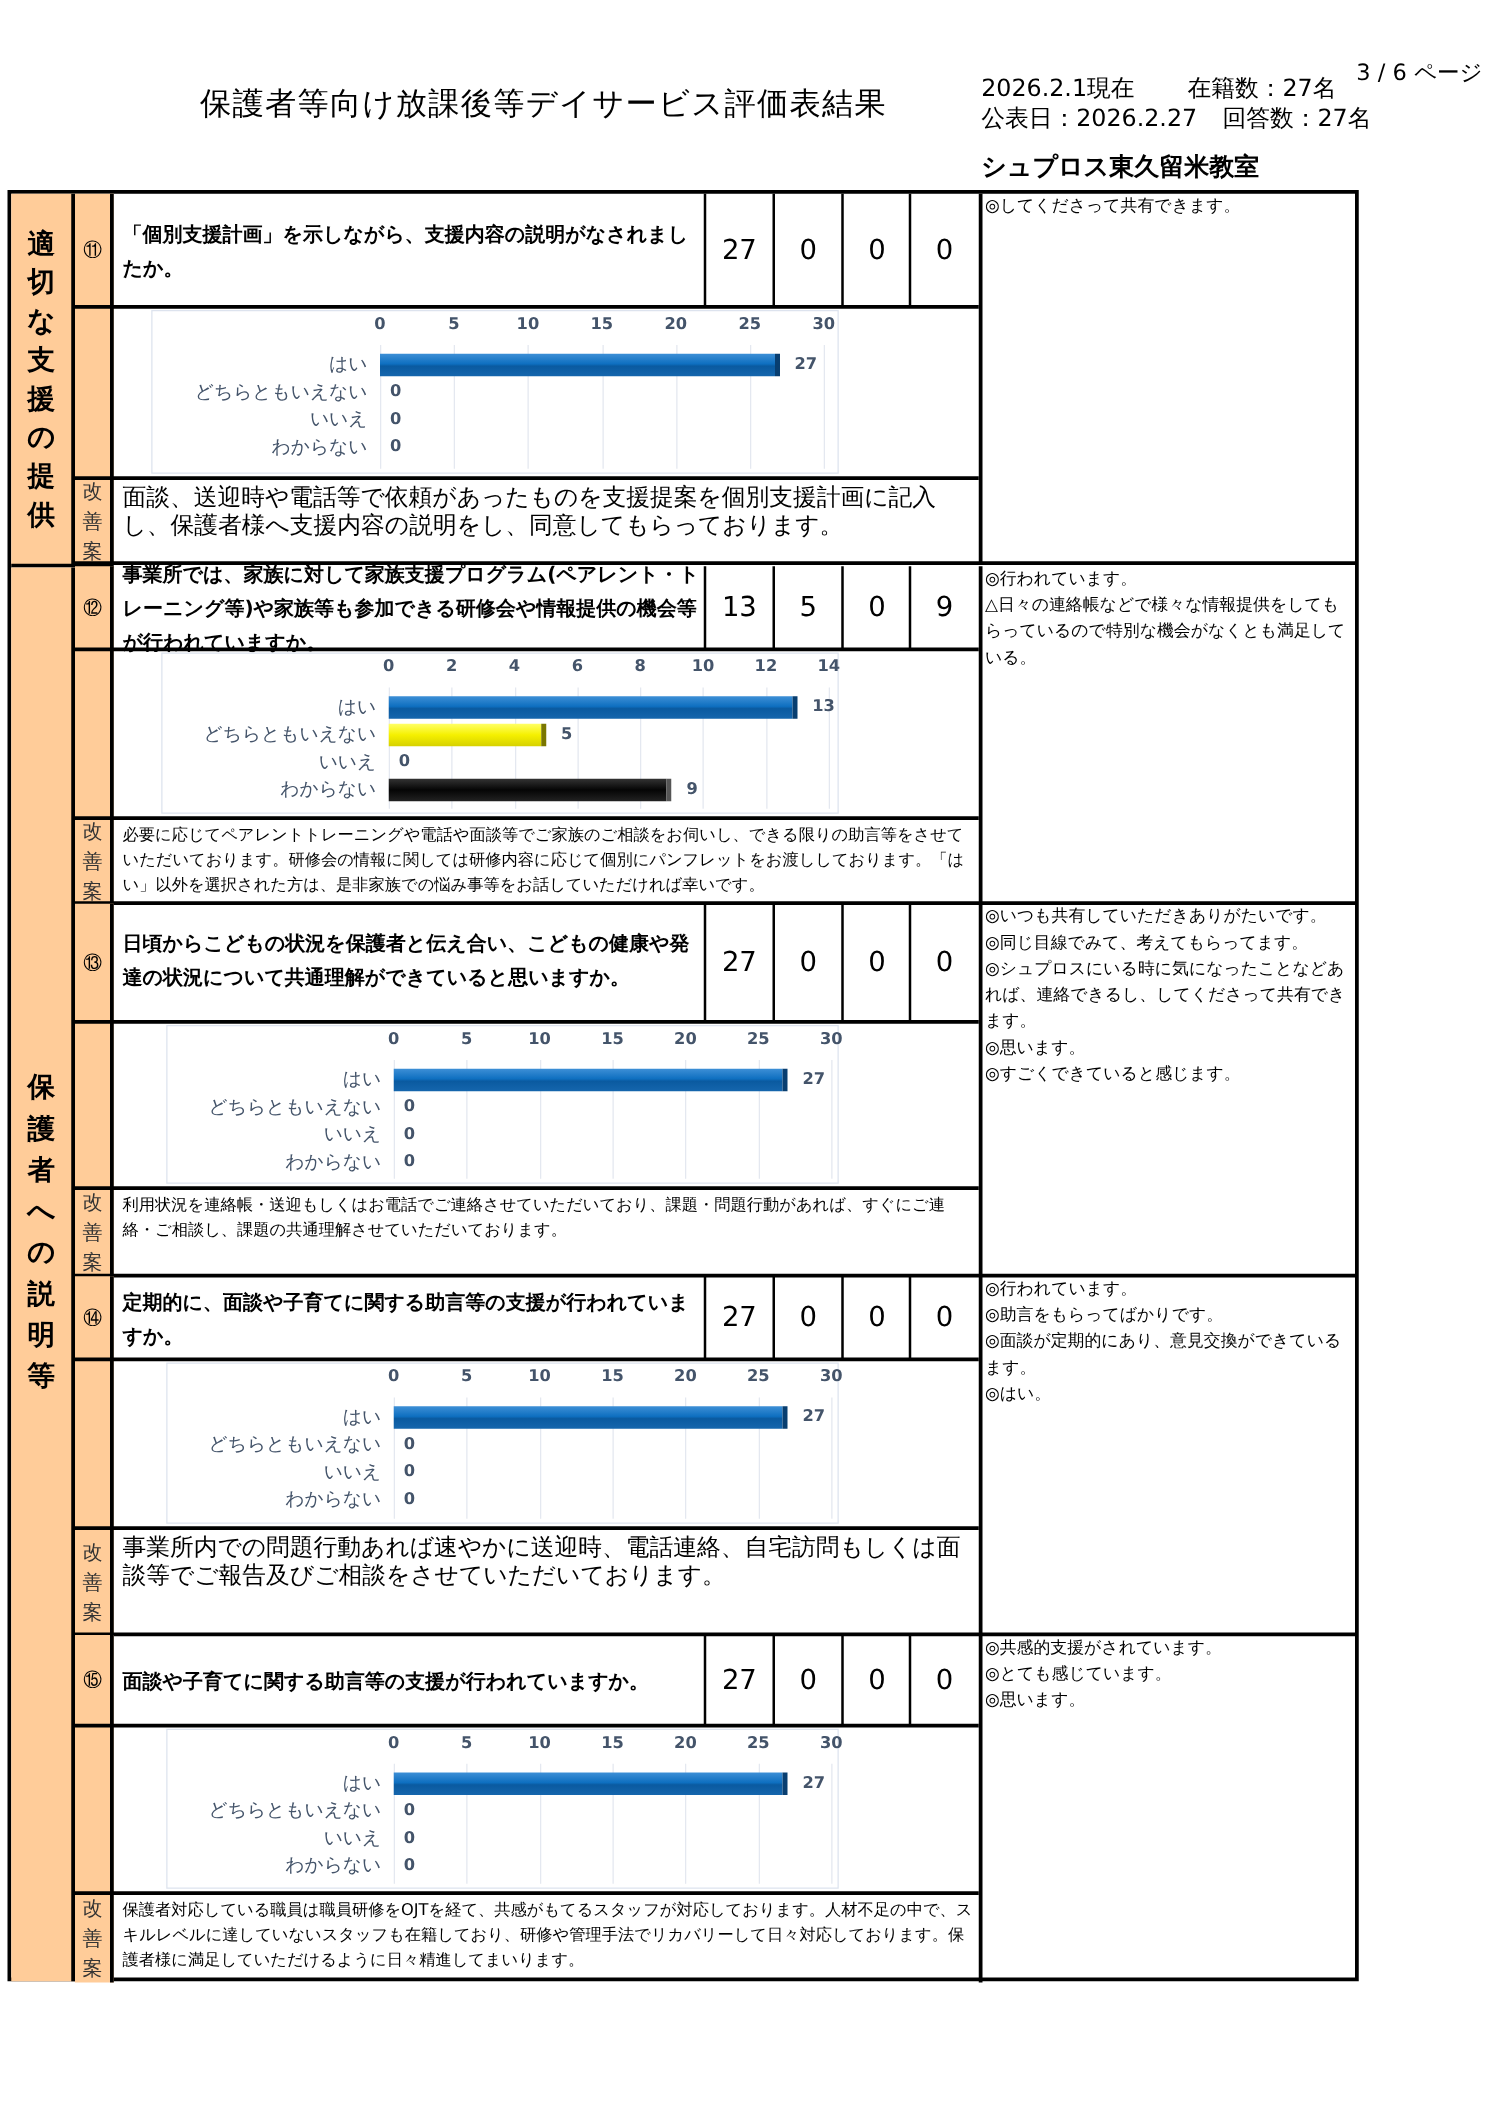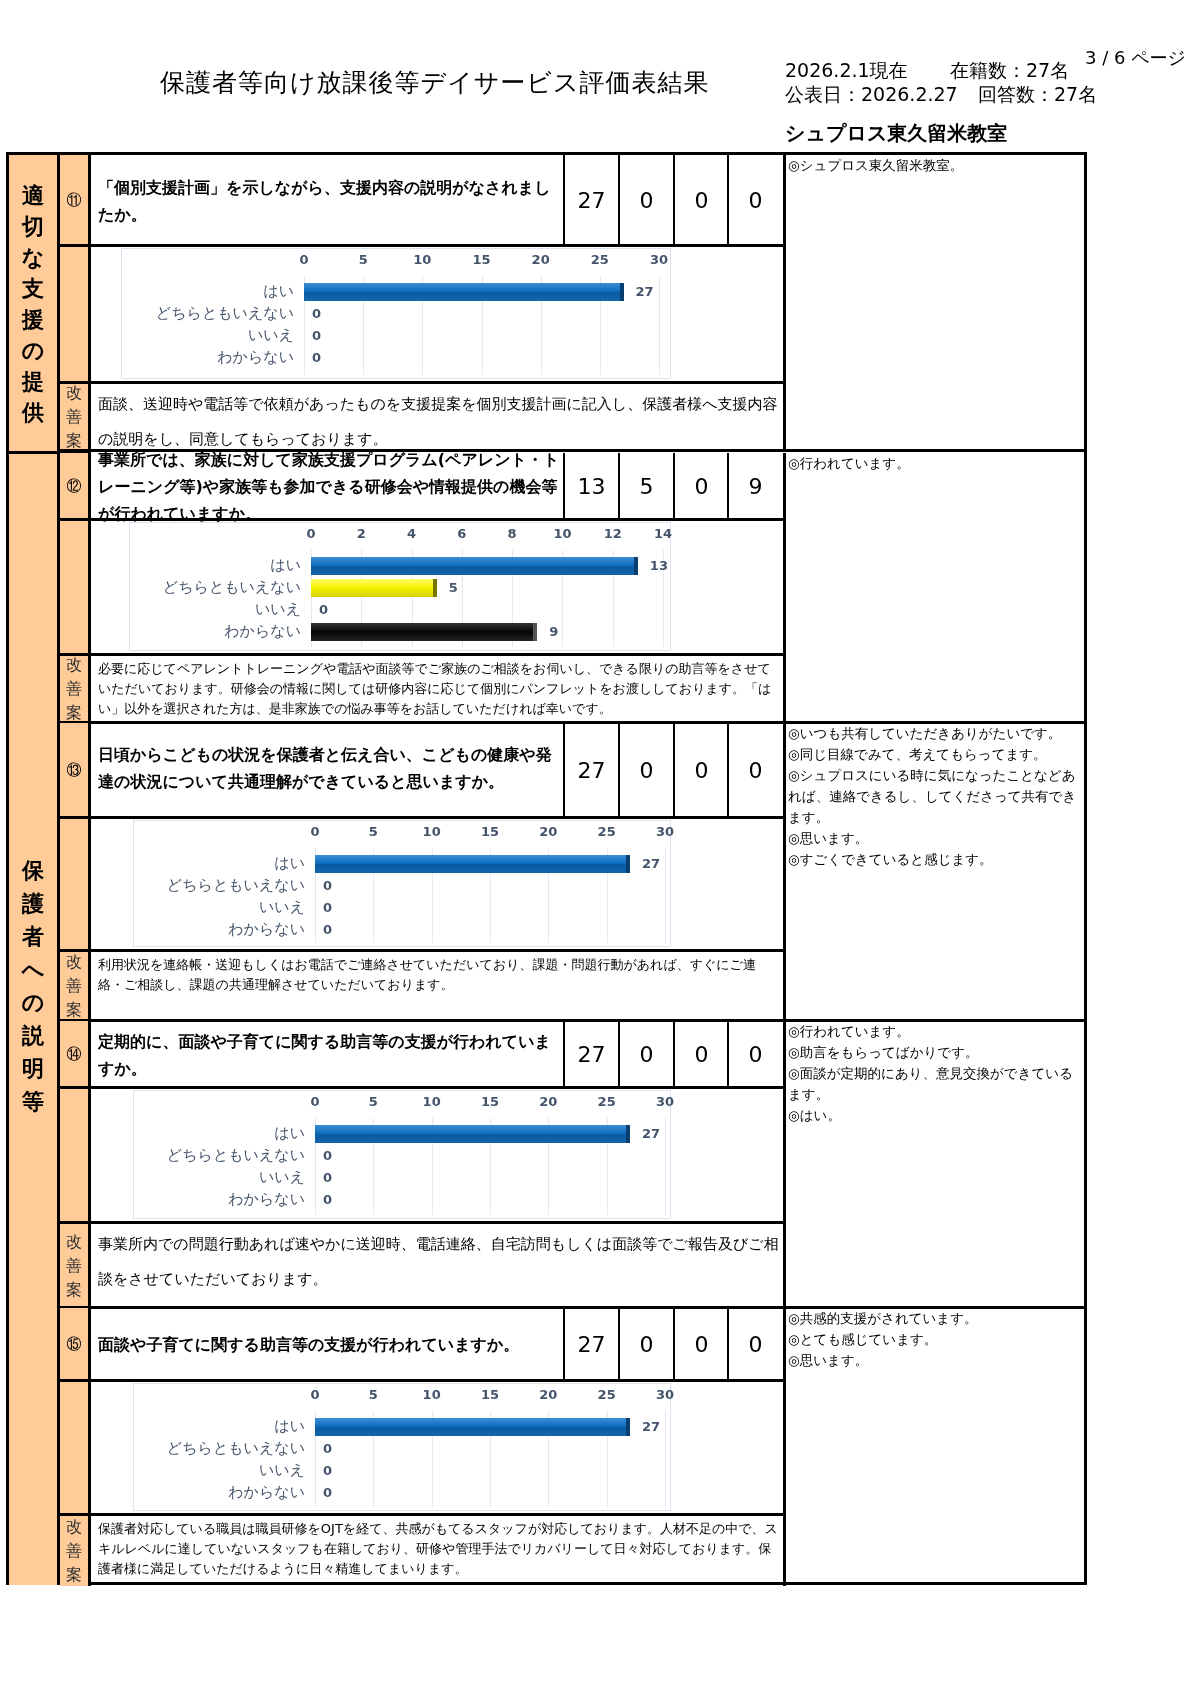--- a/index.html
+++ b/index.html
@@ -26,21 +26,21 @@
              font-size:16px; line-height:24px; color:#333; }
   .hline { position:absolute; left:51px; height:3px; background:#000; }
   .hline-full { position:absolute; left:0; height:3px; background:#000; }
   .q { position:absolute; left:85px; width:470px; box-sizing:border-box; padding:2px 4px;
        font-weight:bold; font-size:16px; line-height:27px; display:flex; align-items:center; }
   .cnt { position:absolute; width:55px; border-left:2px solid #000; box-sizing:border-box;
          display:flex; align-items:center; justify-content:center; font-size:22px; }
   .cmt { position:absolute; left:774px; width:301px; border-left:3px solid #000;
          box-sizing:border-box; padding:0 2px; font-size:13.5px; line-height:21px; }
   .kz { position:absolute; left:85px; width:689px; box-sizing:border-box; padding:4px 4px;
-        font-size:15px; line-height:35px; }
+        font-size:19px; line-height:22px; }
   .kz.small { font-size:13px; line-height:20px; }
   .chartbox { position:absolute; border:1px solid #dde3ee; box-sizing:border-box; background:#fff; }
   .axis-tick { position:absolute; font-size:13px; font-weight:bold; color:#44546a; transform:translateX(-50%); }
   .gridline { position:absolute; width:1px; background:#e4e8f0; }
   .cat-label { position:absolute; text-align:right; font-size:15px; color:#44546a; white-space:nowrap; }
   .bar { position:absolute; height:18px; box-sizing:border-box; }
   .bar.blue { background:linear-gradient(#3d8fd6, #0e6fc0 45%, #0a5aa0 55%, #1566ad);
               border-right:4px solid #083e70; }
   .bar.yellow { background:linear-gradient(#ffff66, #f5f000 50%, #d6d100);
                 border-right:4px solid #7a7600; }
@@ -92,21 +92,21 @@
       </div>
       <div class="q" style="top:0px;height:91px;">「個別支援計画」を示しながら、支援内容の説明がなされましたか。</div>
       <div class="cnt" style="top:0px;height:91px;left:554px;">27</div>
       <div class="cnt" style="top:0px;height:91px;left:609px;">0</div>
       <div class="cnt" style="top:0px;height:91px;left:664px;">0</div>
       <div class="cnt" style="top:0px;height:91px;left:718px;">0</div>
       <div class="hline" style="top:89px;width:723px;"></div>
       <div class="hline" style="top:226px;width:723px;"></div>
       <div class="hline" style="top:294px;width:1024px;left:51px;"></div>
       <div class="cmt" style="top:0px;height:296px;">
-        <div>◎シュプロス東久留米教室。</div>
+        <div>◎してくださって共有できます。</div>
       </div>
       <div class="kz" style="top:228px;height:68px;">面談、送迎時や電話等で依頼があったものを支援提案を個別支援計画に記入し、保護者様へ支援内容の説明をし、同意してもらっております。</div>
       <div class="chartbox" style="left:112px;top:93px;width:550px;height:131px;"></div>
       <div class="axis-tick" style="left:295px;top:97px;">0</div>
       <div class="gridline" style="left:295px;top:121px;height:99px;"></div>
       <div class="axis-tick" style="left:354.1666666666667px;top:97px;">5</div>
       <div class="gridline" style="left:354.1666666666667px;top:121px;height:99px;"></div>
       <div class="axis-tick" style="left:413.3333333333333px;top:97px;">10</div>
       <div class="gridline" style="left:413.3333333333333px;top:121px;height:99px;"></div>
       <div class="axis-tick" style="left:472.5px;top:97px;">15</div>
@@ -136,20 +136,21 @@
       <div class="q" style="top:298px;height:67px;">事業所では、家族に対して家族支援プログラム(ペアレント・トレーニング等)や家族等も参加できる研修会や情報提供の機会等が行われていますか。</div>
       <div class="cnt" style="top:298px;height:67px;left:554px;">13</div>
       <div class="cnt" style="top:298px;height:67px;left:609px;">5</div>
       <div class="cnt" style="top:298px;height:67px;left:664px;">0</div>
       <div class="cnt" style="top:298px;height:67px;left:718px;">9</div>
       <div class="hline" style="top:363px;width:723px;"></div>
       <div class="hline" style="top:498px;width:723px;"></div>
       <div class="hline" style="top:566px;width:1024px;left:51px;"></div>
       <div class="cmt" style="top:298px;height:270px;">
         <div>◎行われています。</div>
+        <div>△日々の連絡帳などで様々な情報提供をしてもらっているので特別な機会がなくとも満足している。</div>
       </div>
       <div class="kz small" style="top:500px;height:68px;">必要に応じてペアレントトレーニングや電話や面談等でご家族のご相談をお伺いし、できる限りの助言等をさせていただいております。研修会の情報に関しては研修内容に応じて個別にパンフレットをお渡ししております。「はい」以外を選択された方は、是非家族での悩み事等をお話していただければ幸いです。</div>
       <div class="chartbox" style="left:120px;top:367px;width:542px;height:129px;"></div>
       <div class="axis-tick" style="left:302px;top:371px;">0</div>
       <div class="gridline" style="left:302px;top:395px;height:97px;"></div>
       <div class="axis-tick" style="left:352.2857142857143px;top:371px;">2</div>
       <div class="gridline" style="left:352.2857142857143px;top:395px;height:97px;"></div>
       <div class="axis-tick" style="left:402.57142857142856px;top:371px;">4</div>
       <div class="gridline" style="left:402.57142857142856px;top:395px;height:97px;"></div>
       <div class="axis-tick" style="left:452.8571428571429px;top:371px;">6</div>

